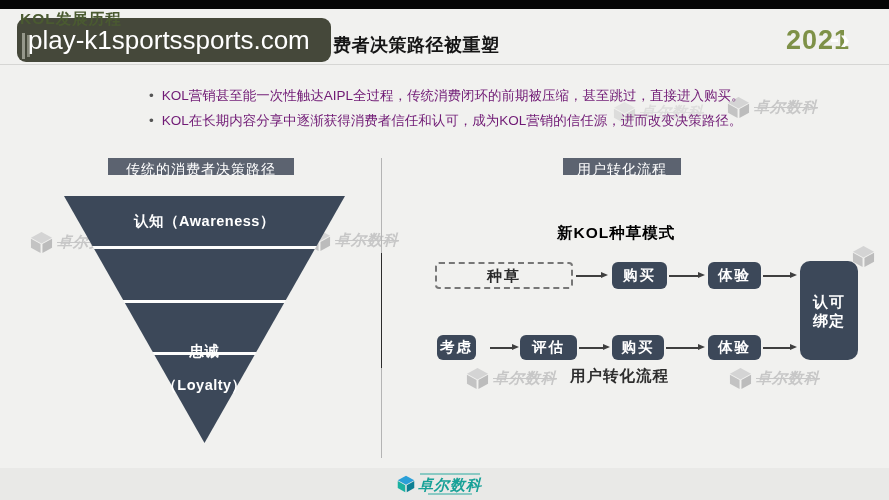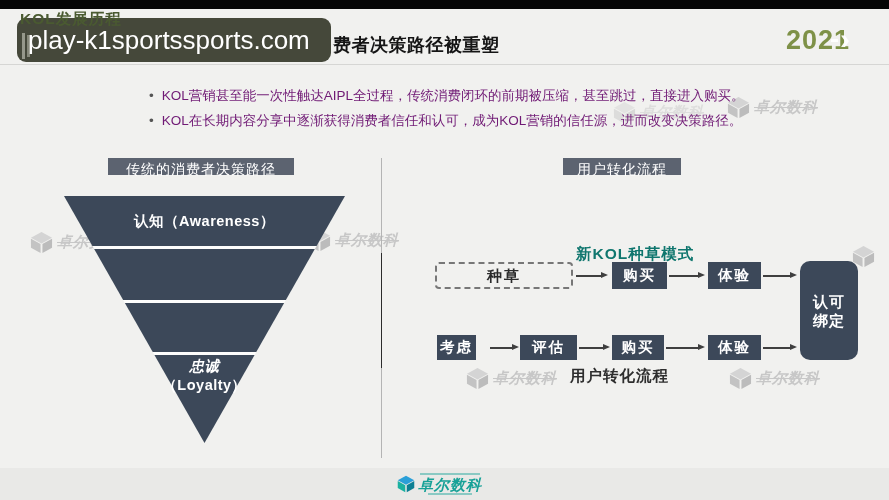--- a/index.html
+++ b/index.html
@@ -31,28 +31,28 @@
   .sec-right{left:563px;top:158px;width:118px;}
   
   .v-div{left:381px;top:158px;width:1px;height:300px;background:#b4b4b4;z-index:1;}
   .v-div-dark{left:381px;top:253px;width:1px;height:115px;background:#2c2c2c;z-index:1;}
   
   .funnel{left:64px;top:196px;width:281px;height:247px;clip-path:polygon(0 0,100% 0,50% 100%);z-index:2;}
   .f-row{width:100%;background:#3c4859;}
   .f-gap{width:100%;height:3px;background:#fdfdfc;}
   .fr1{height:50px;} .fr2{height:51px;} .fr3{height:49px;} .fr4{height:91px;}
   .f-label{left:64px;width:281px;text-align:center;color:#fff;font-size:14.5px;font-weight:bold;z-index:3;letter-spacing:.5px;white-space:nowrap;}
-  .fl1{top:212px;} .fl2{top:264px;} .fl3{top:315px;} .fl4a{top:357px;font-style:italic;} .fl4b{top:376px;}
+  .fl1{top:212px;} .fl2{top:264px;} .fl3{top:315px;} .fl4a{top:342px;} .fl4b{top:376px;}
   
   .flow-label{font-size:15.5px;font-weight:600;z-index:2;white-space:nowrap;letter-spacing:1px;}
-  .lbl-new{left:576px;top:223px;color:#0f766e;margin-top:21px;}
+  .lbl-new{left:557px;top:223px;color:#000000;}
   .lbl-old{left:570px;top:366px;color:#2e2e2e;}
   .dash-box{left:435px;top:262px;width:138px;height:27px;border:2px dashed #777;border-radius:4px;box-sizing:border-box;
     text-align:center;line-height:23px;font-size:15px;font-weight:bold;color:#2b2b2b;z-index:2;letter-spacing:2px;}
-  .node{background:#3c4859;border-radius:0;color:#fff;font-size:14.5px;font-weight:bold;text-align:center;z-index:2;letter-spacing:2px;}
+  .node{background:#3c4859;border-radius:6px;color:#fff;font-size:14.5px;font-weight:bold;text-align:center;z-index:2;letter-spacing:2px;}
   .nt{top:262px;height:27px;line-height:27px;}
   .nb{top:335px;height:25px;line-height:25px;}
   .n-buy1{left:612px;width:55px;} .n-exp1{left:708px;width:53px;}
   .n-consider{left:437px;width:39px;} .n-eval{left:520px;width:57px;}
   .n-buy2{left:612px;width:52px;} .n-exp2{left:708px;width:53px;}
   .merge{left:800px;top:261px;width:58px;height:99px;background:#3c4859;border-radius:10px;z-index:2;
     display:flex;flex-direction:column;justify-content:center;align-items:center;color:#fff;font-size:15px;font-weight:bold;line-height:19px;letter-spacing:1px;}
   .arr{position:absolute;height:1.5px;background:#3f3f3f;z-index:2;}
   .arr::after{content:"";position:absolute;right:-6px;top:-3px;width:0;height:0;
     border-left:7px solid #3f3f3f;border-top:3.75px solid transparent;border-bottom:3.75px solid transparent;}

